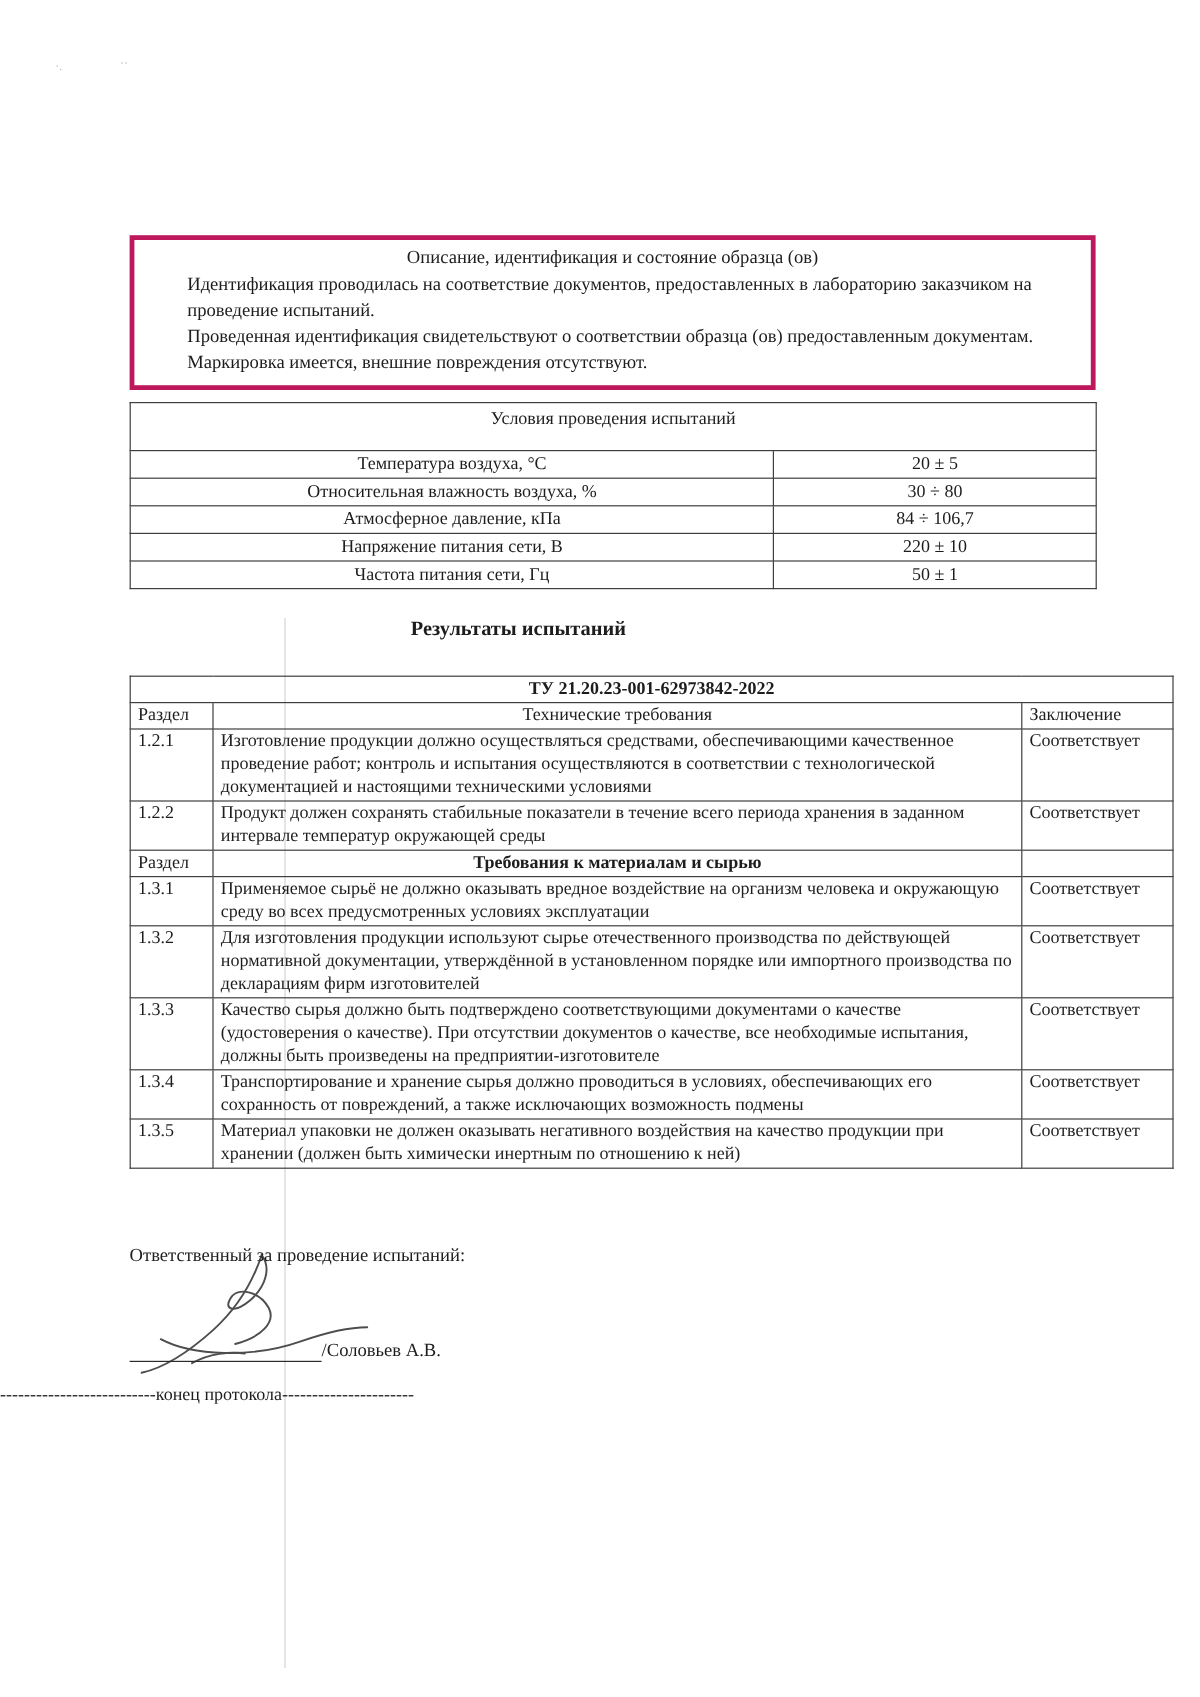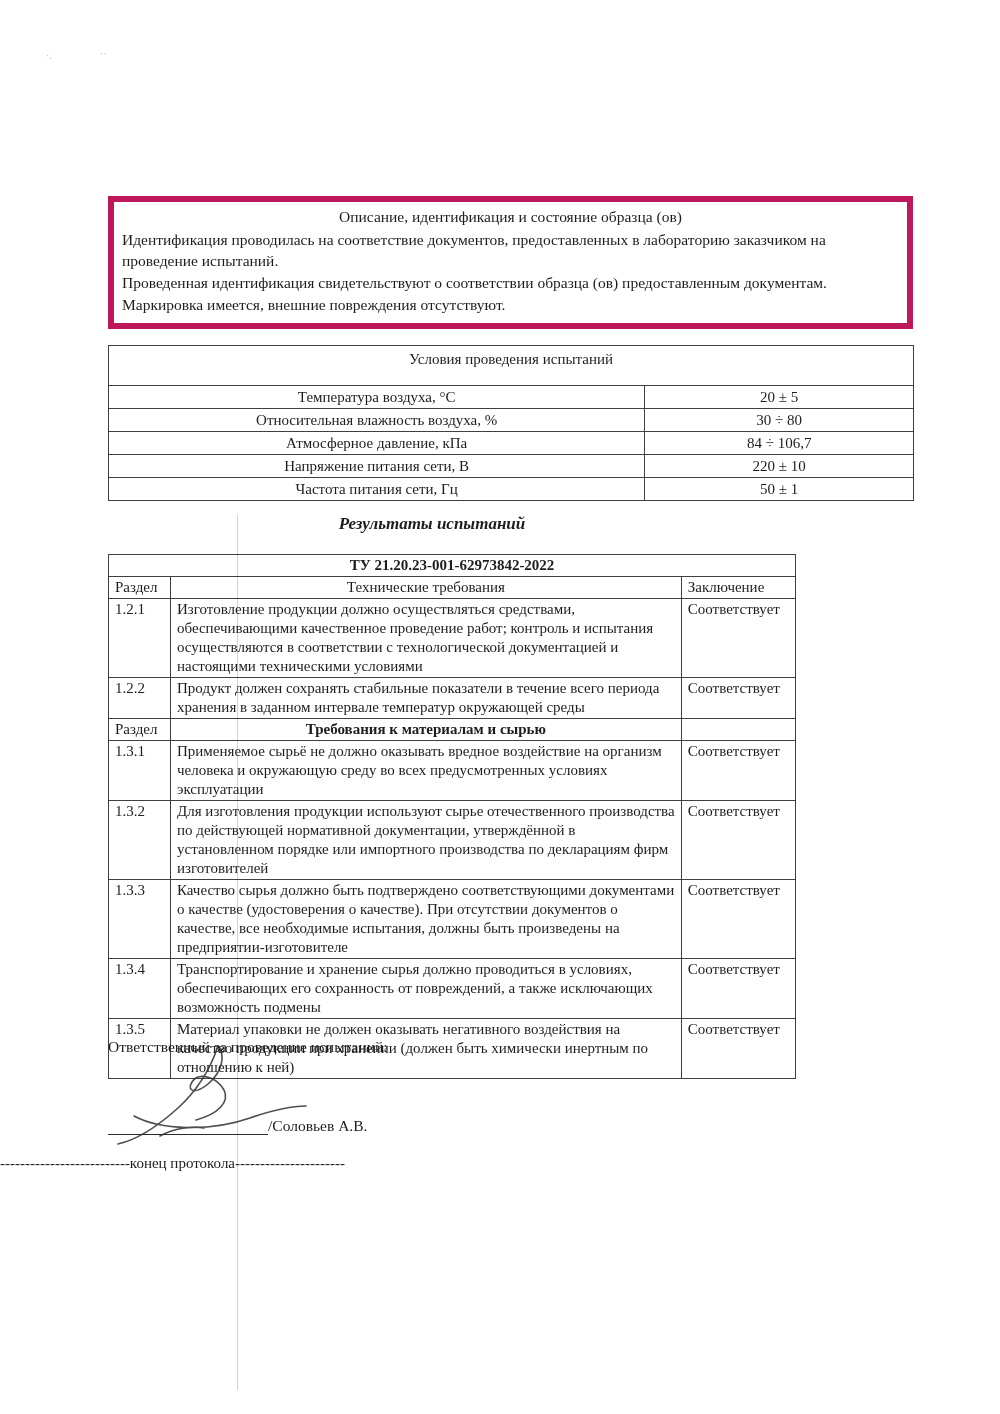--- a/index.html
+++ b/index.html
@@ -16,49 +16,49 @@
   
   .fold-line {
     position:absolute; left:237px; top:515px; width:1px; height:875px;
     background:#c4c4c4; opacity:.75; z-index:0; pointer-events:none;
   }
   .speck { position:absolute; color:#b9b9b9; font-size:10px; z-index:0; }
 
   
   .sample-box {
     left:108px; top:196px; width:805px;
-    border:6px solid #be185d;
+    border:4px solid #be185d;
     padding:4px 8px 8px 8px;
     font-size:15.5px; line-height:21px;
     z-index:1;
   }
   .sample-box .box-title { text-align:center; margin-bottom:2px; }
-  .sample-box .line { margin-top:1px; }
+  .sample-box .line { margin-top:1px;margin-left:36px; }
 
   
   .conditions-wrap { left:108px; top:335px; width:806px; z-index:1; }
-  table { border-collapse:collapse; width:100%; font-size:15px;margin-top:10px; }
+  table { border-collapse:collapse; width:100%; font-size:15px; }
   .conditions td, .conditions th {
     border:1px solid #3f3f3f;
     padding:1px 8px;
     font-weight:normal;
     text-align:center;
     vertical-align:top;
     line-height:20px;
   }
   .conditions th.cond-title { text-align:center; height:40px; padding-top:3px; }
   .conditions col.c1 { width:537px; }
   .conditions col.c2 { width:269px; }
 
   
   .results-title {
     left:0; top:514px; width:864px; text-align:center;
-    font-weight:bold; font-size:17px; z-index:1;font-style:italic;
-  }
-  .results-wrap { left:108px; top:544px; width:688px; z-index:1; }
+    font-weight:bold; font-size:17px; z-index:1;
+  }
+  .results-wrap { left:108px; top:563px; width:870px; z-index:1; }
   .results td, .results th {
     border:1px solid #3f3f3f;
     padding:1px 6px;
     vertical-align:top;
     line-height:19px;
   }
   .results col.rc1 { width:64px; }
   .results col.rc2 { width:625px; }
   .results col.rc3 { width:117px; }
   .results th.doc-header { text-align:center; font-weight:bold; }

